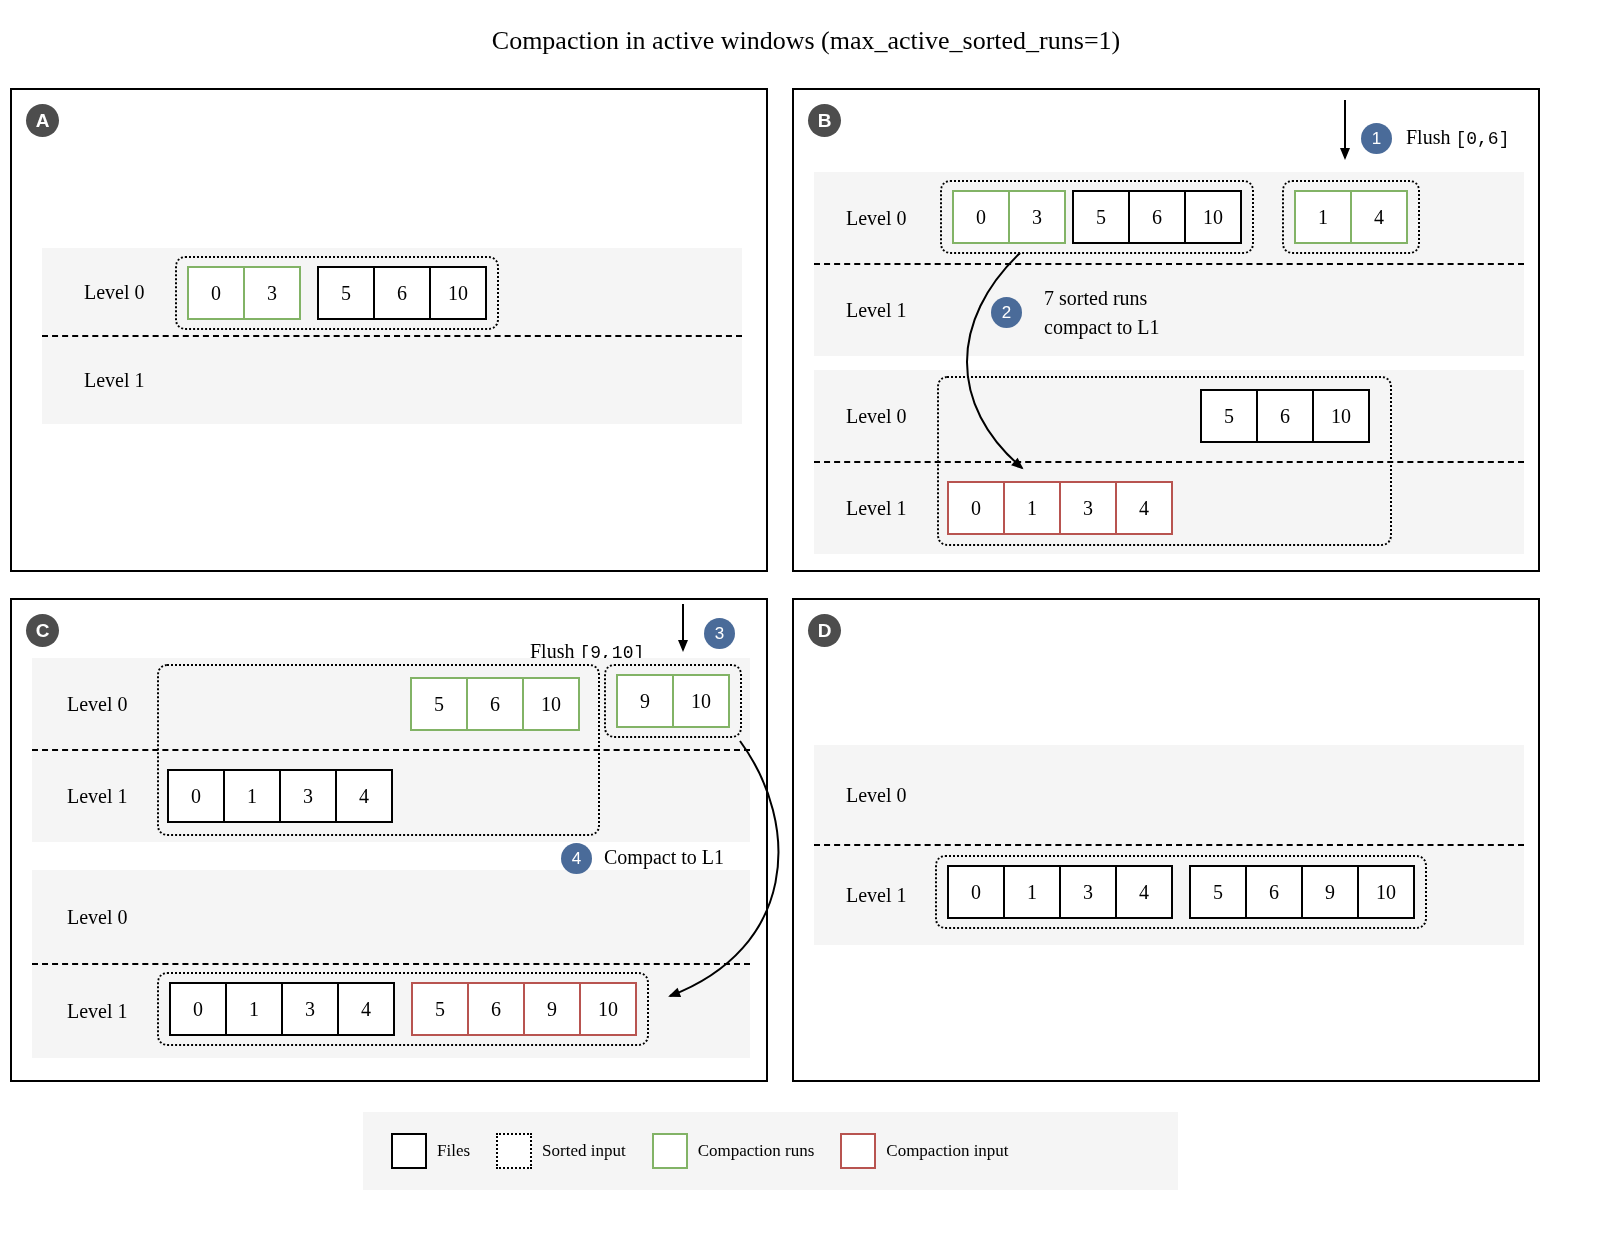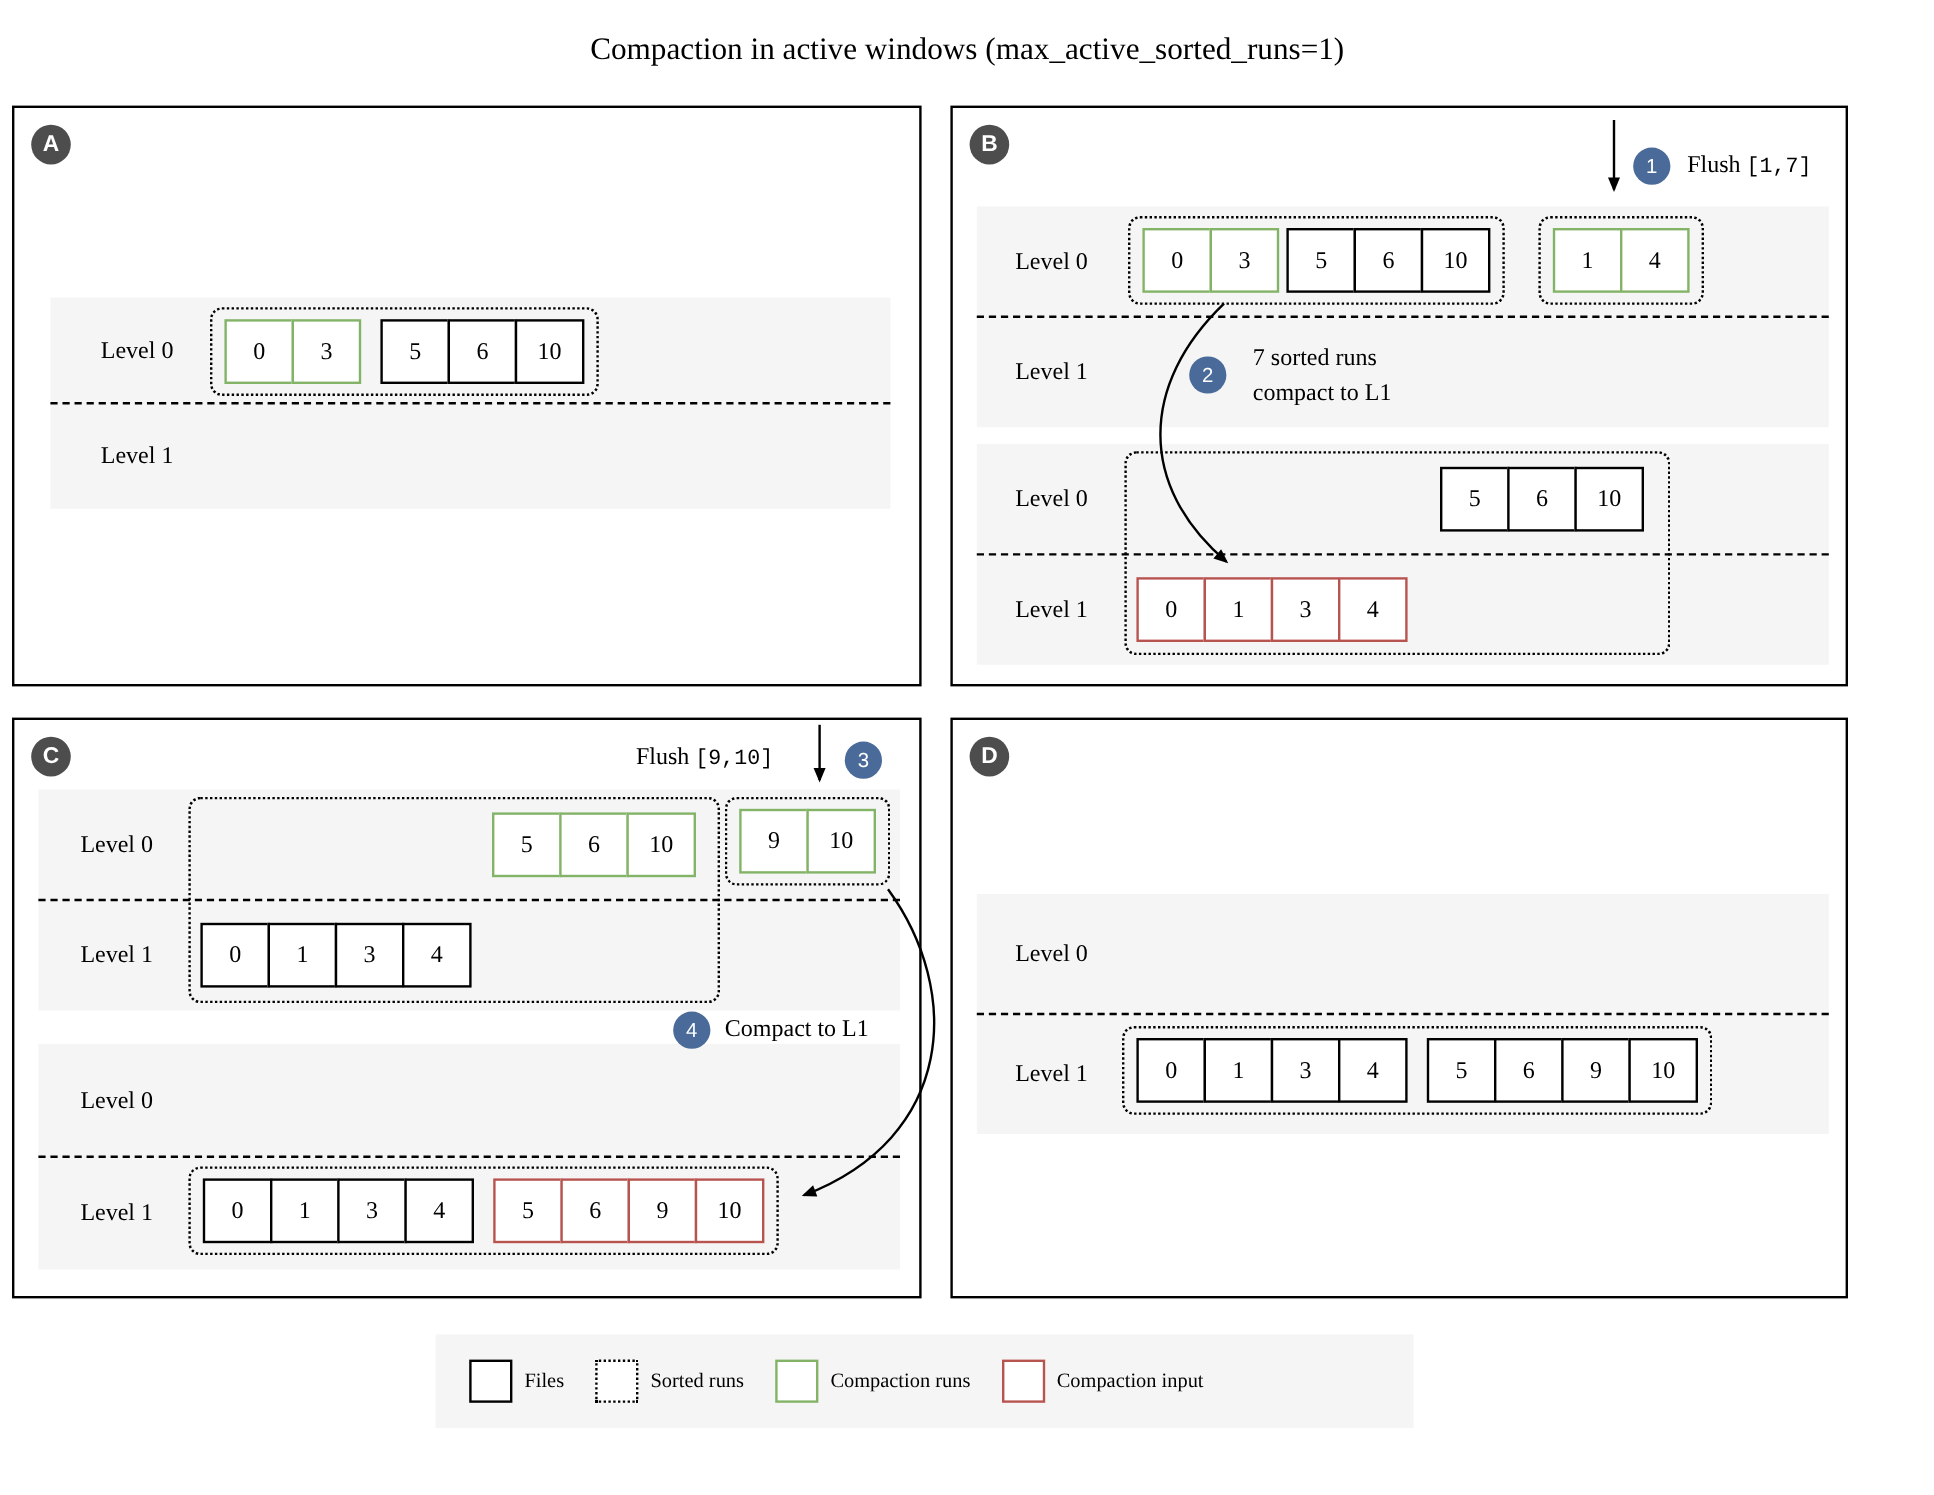--- a/index.html
+++ b/index.html
@@ -61,21 +61,21 @@
         </div>
     </div>
   </div>
 </div>
 
 <div class="panel" id="panel-b">
   <div class="pbadge">B</div>
   <div class="step" style="left:567px;top:33px">1</div>
   <div class="anno" style="left:612px;top:36px">
     <span>Flush</span>
-    <span class="mono">[1,7]</span>
+    <span class="mono">[0,6]</span>
   </div>
 
   <div class="band" style="left:20px;top:82px;width:710px;height:184px">
     <div class="lvl" style="left:32px;top:0;height:92px">Level 0</div>
     <div class="dash" style="top:91px"></div>
     <div class="lvl" style="left:32px;top:92px;height:92px">Level 1</div>
     <div class="runbox runflex gap6" style="left:126px;top:8px">
       <div class="group g-input">
           <div class="cell">0</div>
           <div class="cell">3</div>
@@ -113,21 +113,21 @@
         <div class="cell">0</div>
         <div class="cell">1</div>
         <div class="cell">3</div>
         <div class="cell">4</div>
       </div>
   </div>
 </div>
 
 <div class="panel" id="panel-c">
   <div class="pbadge">C</div>
-  <div class="anno" style="left:518px;top:20px">
+  <div class="anno" style="left:518px;top:40px">
     <span>Flush</span>
     <span class="mono">[9,10]</span>
   </div>
   <div class="step" style="left:692px;top:18px">3</div>
 
   <div class="band" style="left:20px;top:58px;width:718px;height:184px">
     <div class="runbox" style="left:125px;top:6px;width:443px;height:172px"></div>
     <div class="lvl" style="left:35px;top:0;height:92px">Level 0</div>
     <div class="dash" style="top:91px"></div>
     <div class="lvl" style="left:35px;top:92px;height:92px">Level 1</div>
@@ -206,18 +206,18 @@
   <line x1="1345" y1="100" x2="1345" y2="158" stroke="#000" stroke-width="2" marker-end="url(#ah)"></line>
   <path d="M1020,253 C950,320 948,405 1022,468" fill="none" stroke="#000" stroke-width="2" marker-end="url(#ah)"></path>
   <line x1="683" y1="604" x2="683" y2="650" stroke="#000" stroke-width="2" marker-end="url(#ah)"></line>
   <path d="M740,741 C802,826 796,948 670,996" fill="none" stroke="#000" stroke-width="2" marker-end="url(#ah)"></path>
 </svg>
 
 <div class="legend">
   <div class="sw"></div>
   <div class="leglabel">Files</div>
   <div class="sw dotted"></div>
-  <div class="leglabel">Sorted runs</div>
+  <div class="leglabel">Sorted input</div>
   <div class="sw green"></div>
   <div class="leglabel">Compaction runs</div>
   <div class="sw red"></div>
   <div class="leglabel" style="margin-right:0">Compaction input</div>
 </div>
 
 </body></html>

